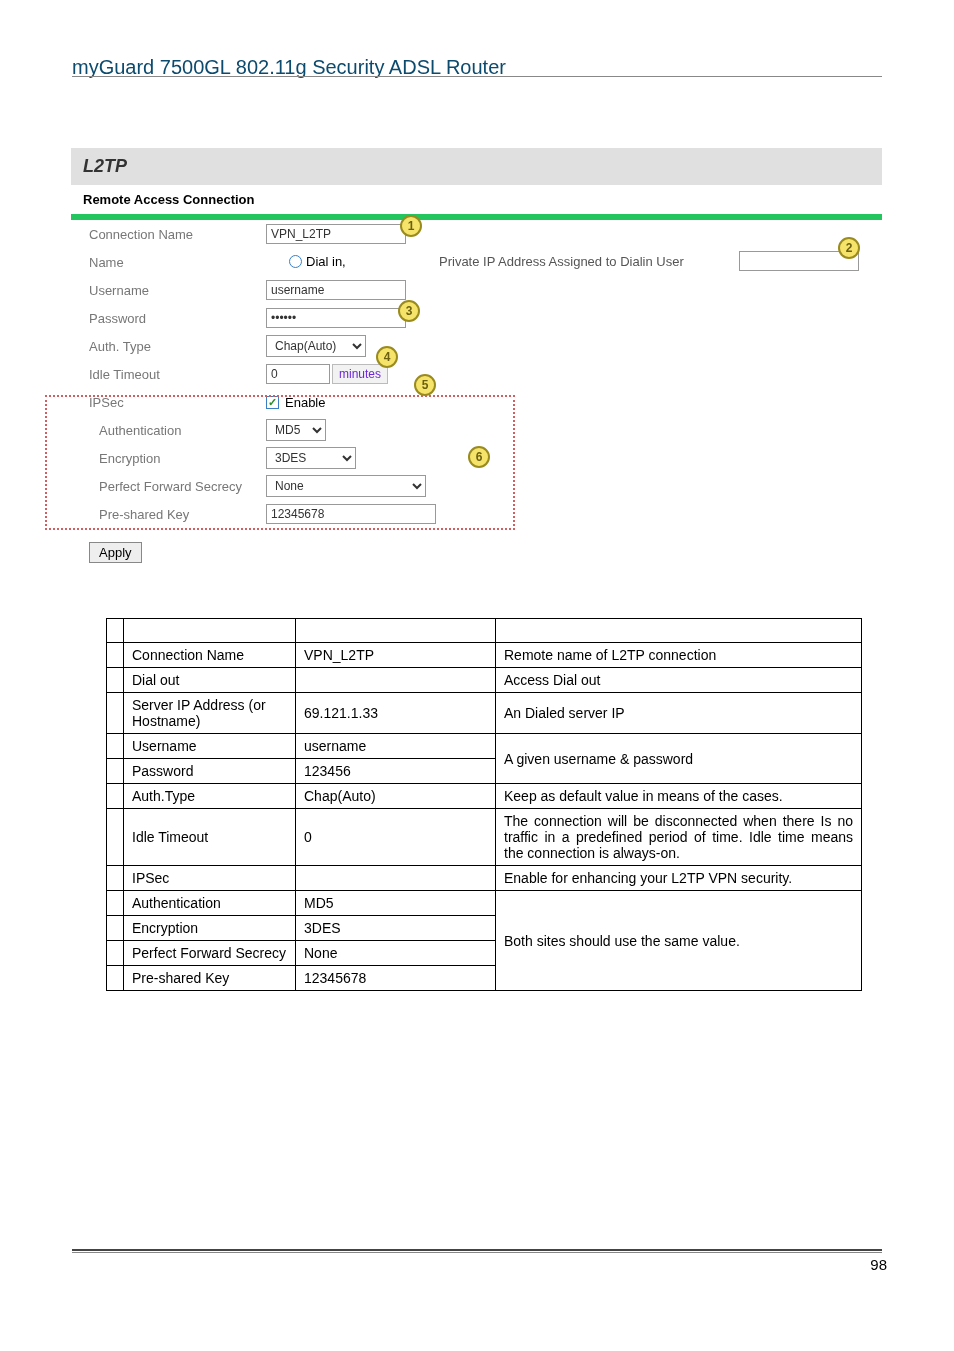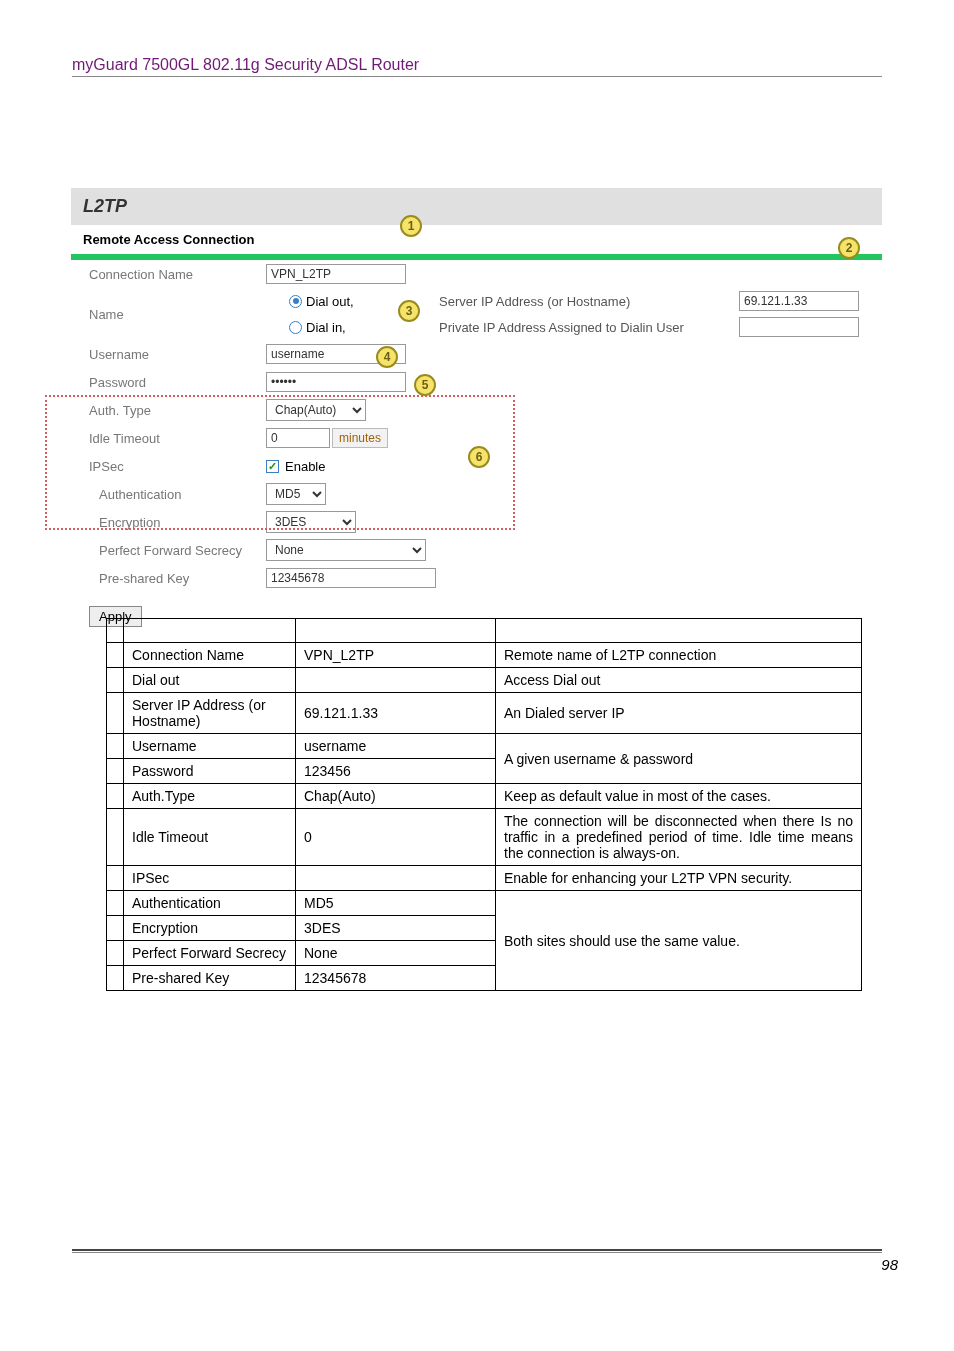--- a/index.html
+++ b/index.html
@@ -9,37 +9,36 @@
       background: #fff;
       width: 954px;
       height: 1351px;
       position: relative;
       color: #000;
     }
     .header-text {
       position: absolute;
       top: 56px;
       left: 72px;
-      font-size: 16px;
-      color: #701a75;
+      font-size: 20px;
+      color: #0c4a6e;
     }
     .header-line {
       position: absolute;
       top: 76px;
       left: 72px;
       width: 810px;
       border-top: 1px solid #888;
     }
     .form-panel {
       position: absolute;
       top: 148px;
       left: 71px;
       width: 811px;
       background: #fff;
-      margin-top: 40px;
     }
     .panel-title {
       background: #e0e0e0;
       padding: 8px 12px;
       font-size: 18px;
       font-weight: bold;
       font-style: italic;
       color: #333;
     }
     .section-header {
@@ -112,21 +111,21 @@
     .w-160 { width: 160px; }
     .w-120 { width: 120px !important; }
     .select-input { background: #e8f0f8; border: 1px solid #7f9db9; }
     .checkbox {
       width: 13px; height: 13px; border: 1px solid #3a7fc4; background: #fff;
       display: inline-flex; align-items: center; justify-content: center;
     }
     .checkbox.checked::after {
       content: "✓"; font-size: 11px; line-height: 1; color: #2a8f2a; font-weight: bold;
     }
-    .unit-label { font-size: 12px; background: #f2f2f2; padding: 2px 6px; border: 1px solid #bbb; color: #a16207; margin-left: -4px; }
+    .unit-label { font-size: 12px; background: #f2f2f2; padding: 2px 6px; border: 1px solid #bbb; color: #6d28d9; margin-left: -4px; }
     .btn-apply {
       display: inline-block;
       margin: 14px 0 10px 18px;
       padding: 2px 9px;
       font-size: 13px;
       border: 1px solid #888;
       background: #eee;
       cursor: pointer;
     }
     .callout {
@@ -154,23 +153,22 @@
       vertical-align: middle;
     }
     .desc-table .blank-row td { height: 24px; }
     .c1 { width: 14px; }
     .c2 { width: 172px; }
     .c3 { width: 200px; }
     .c4 { }
     .page-num {
       position: absolute;
       bottom: 78px;
-      right: 56px;
+      right: 67px;
       font-size: 15px;
-      font-style: italic;
     }
     .footer-line {
       position: absolute;
       bottom: 100px;
       left: 72px;
       width: 810px;
       border-top: 2px solid #444;
     }
     .footer-line2 {
       position: absolute;
@@ -202,30 +200,20 @@
   <div class="form-row">
     <div class="form-label">Connection Name</div>
     <div class="form-content">
       <input class="text-input w-140" value="VPN_L2TP" style="">
     </div>
   </div>
 
   <div class="form-row" style="align-items:stretch;">
     <div class="form-label" style="display:flex;align-items:center;">Name</div>
     <div class="form-content type-block">
-      <div class="type-row">
-        <span class="radio-group">
-          <span class="radio checked">
-              <span class="dot"></span>
-            </span>
-          <span>Dial out,</span>
-        </span>
-        <span class="sub-label">Server IP Address (or Hostname)</span>
-        <input class="text-input w-120" value="69.121.1.33" style="">
-      </div>
       <div class="type-row">
         <span class="radio-group">
           <span class="radio"></span>
           <span>Dial in,</span>
         </span>
         <span class="sub-label">Private IP Address Assigned to Dialin User</span>
         <input class="text-input w-120" value="" style="">
       </div>
     </div>
   </div>
@@ -343,21 +331,21 @@
       </tr>
   <tr>
         <td></td>
         <td>Password</td>
         <td>123456</td>
       </tr>
   <tr>
         <td></td>
         <td>Auth.Type</td>
         <td>Chap(Auto)</td>
-        <td>Keep as default value in most of the cases.</td>
+        <td>Keep as default value in means of the cases.</td>
       </tr>
   <tr>
         <td></td>
         <td>Idle Timeout</td>
         <td>0</td>
         <td style="text-align:justify;">The connection will be disconnected when there Is no traffic in a predefined period of time. Idle time   means the connection is always-on.</td>
       </tr>
   <tr>
         <td></td>
         <td>IPSec</td>

